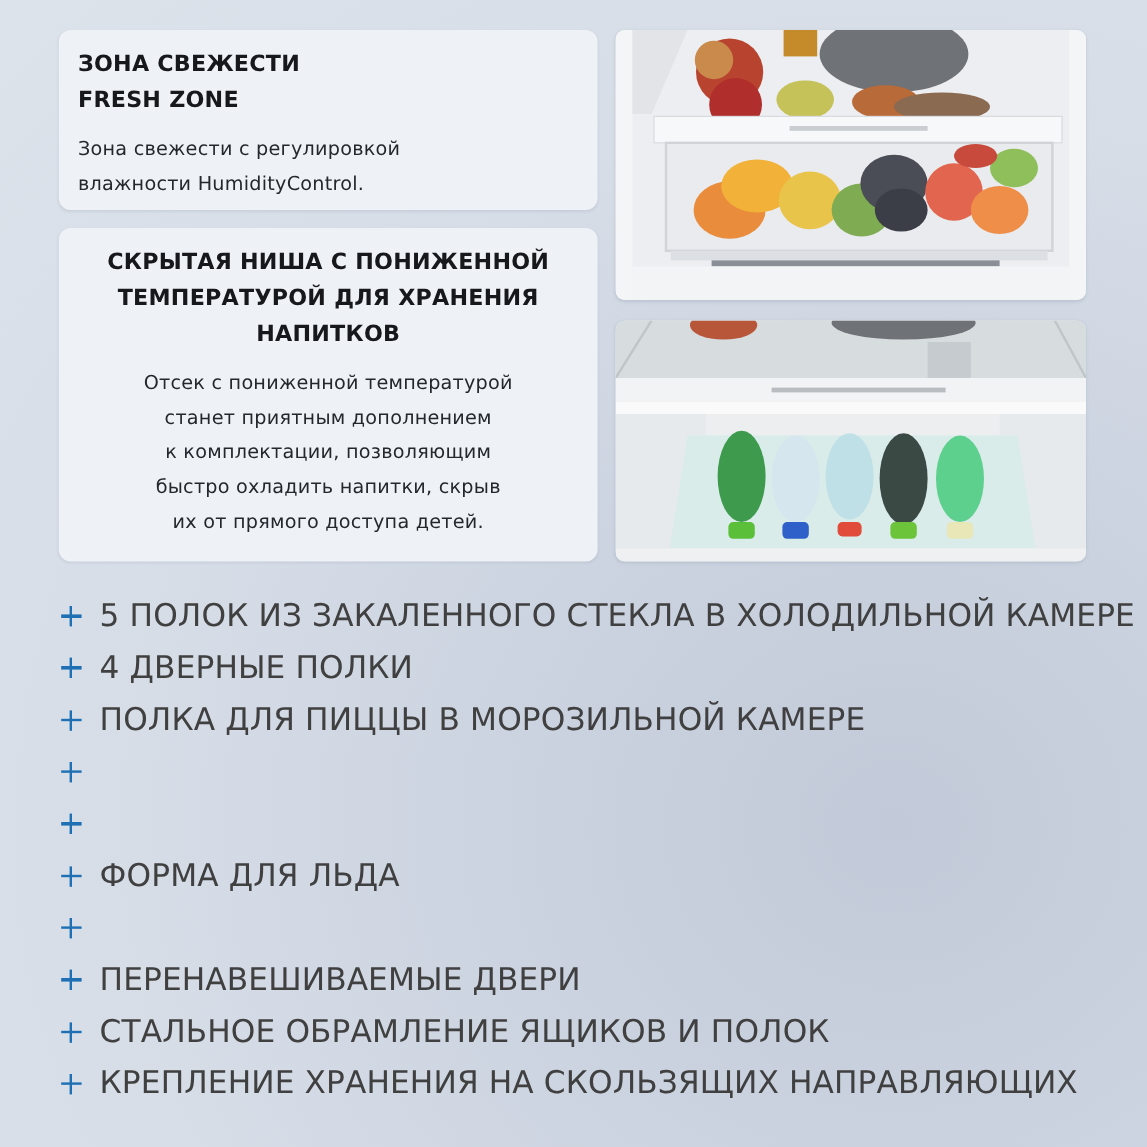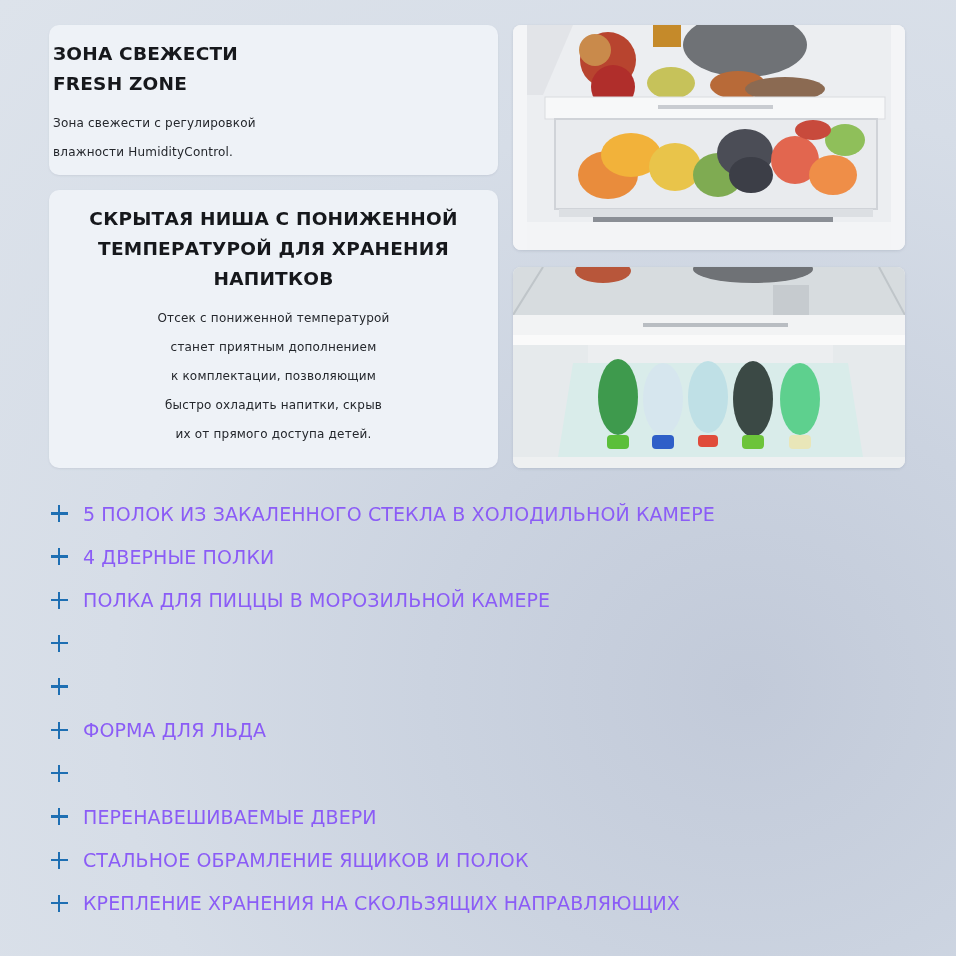--- a/index.html
+++ b/index.html
@@ -7,48 +7,48 @@
     width: 956px; height: 956px; overflow: hidden; position: relative;
     background: radial-gradient(ellipse at 78% 72%, #c2cad9 0%, #cbd3e0 30%, #d6dde7 60%, #dde3eb 100%);
     font-family: "DejaVu Sans", sans-serif;
     color: #1c1f24;
   }
   .card {
     position: absolute; left: 49px; width: 449px;
     background: #eef2f7;
     border-radius: 10px;
     box-sizing: border-box;
-    padding: 14px 4px;
+    padding: 14px 16px;
     box-shadow: 0 1px 2px rgba(120,130,150,0.15);
   }
   .card1 { top: 25px; height: 150px; }
   .card2 { top: 190px; height: 278px; text-align: center; }
   .card-title {
     font-weight: bold; font-size: 18.5px; line-height: 30px;
     letter-spacing: 0.2px; color: #16181c; margin: 0;
     white-space: pre-line;
   }
   .card-text {
-    font-size: 12px; line-height: 29px; color: #24272c;
+    font-size: 16px; line-height: 29px; color: #24272c;
     margin-top: 10px; white-space: pre-line; letter-spacing: 0.2px;
   }
   .card1 .card-title { margin-top: 0px; }
   .photo {
     position: absolute; left: 513px; width: 392px;
     border-radius: 8px; overflow: hidden;
     box-shadow: 0 1px 3px rgba(100,110,130,0.2);
   }
   .photo1 { top: 25px; height: 225px; background: linear-gradient(180deg,#e9ebee 0%, #f2f3f5 60%, #e6e8ec 100%); }
   .photo2 { top: 267px; height: 201px; background: linear-gradient(180deg,#dfe3e6 0%, #eef0f2 40%, #e3e8ea 100%); }
   .features {
     position: absolute; left: 50px; top: 492px; margin: 0; padding: 0; list-style: none;
   }
   .feature {
     height: 43.3px; display: flex; align-items: center;
-    font-size: 19px; color: #8b5cf6; letter-spacing: 0.1px;
+    font-size: 26px; color: #404040; letter-spacing: 0.1px;
   }
   .plus {
     width: 19px; height: 19px; position: relative; margin-right: 14px; flex: none;
   }
   .plus::before, .plus::after {
     content: ""; position: absolute; background: #1e6fb3;
   }
   .plus::before { left: 8px; top: 1px; width: 2.4px; height: 17px; }
   .plus::after { left: 1px; top: 8px; width: 17px; height: 2.4px; }
   svg { display: block; }

